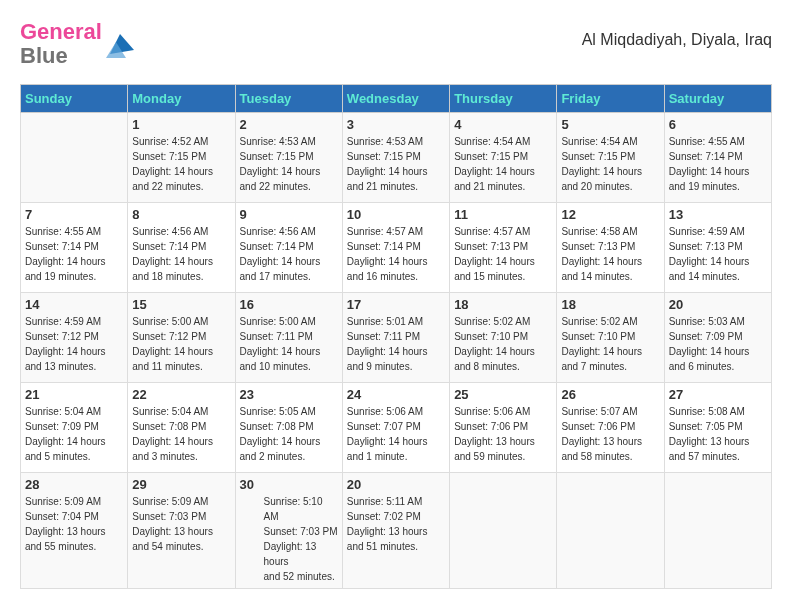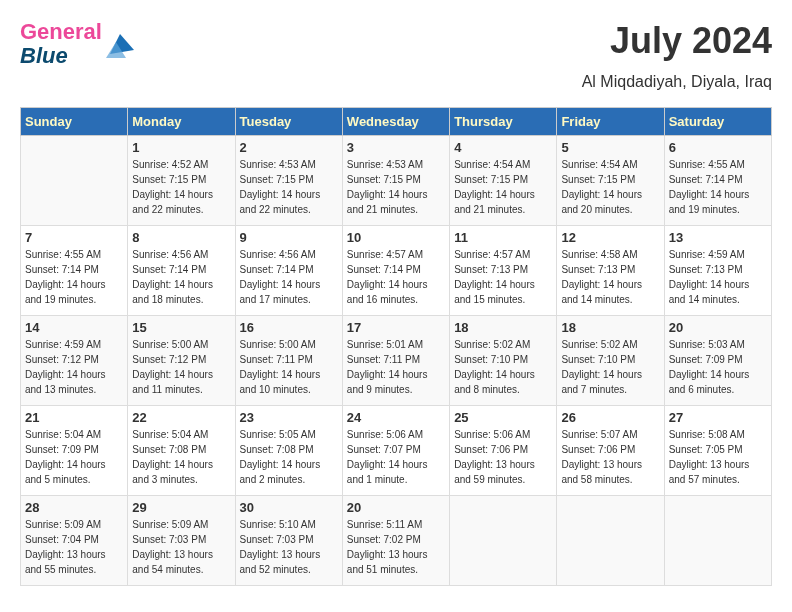--- a/index.html
+++ b/index.html
@@ -47,21 +47,21 @@
       color: #333;
       margin-top: 11px;
     }
     table {
       width: 100%;
       border-collapse: collapse;
       table-layout: fixed;
     }
     thead tr th {
       background-color: #2a6db5;
-      color: #fef9c3;
+      color: #5eead4;
       font-size: 13px;
       font-weight: bold;
       padding: 6px 4px;
       text-align: left;
       border: 1px solid #ccc;
     }
     tbody tr td {
       vertical-align: top;
       padding: 4px 4px;
       font-size: 10.5px;
@@ -89,30 +89,29 @@
     }
   </style>
 </head>
 <body>
 
 <div class="header">
   <div class="logo">
     <div>
       <div class="logo-text">
         <span>General</span><br>
-        <span style="color:#0c4a6e;font-style:italic;">Blue</span>
+        <span style="color:#737373;">Blue</span>
       </div>
     </div>
     <svg class="logo-icon" viewBox="0 0 28 28" xmlns="http://www.w3.org/2000/svg">
       <polygon points="4,24 14,4 28,20" fill="#1a6fb5"></polygon>
       <polygon points="0,28 10,12 20,28" fill="#5ba3d9" opacity="0.7"></polygon>
     </svg>
   </div>
   <div class="title-block">
-    <div class="month-title">July 2024</div>
     <div class="location-title">Al Miqdadiyah, Diyala, Iraq</div>
   </div>
 </div>
 
 <table>
   <thead>
     <tr>
     <th>Sunday</th>
         <th>Monday</th>
         <th>Tuesday</th>
@@ -331,21 +330,21 @@
         </td>
         <td>
           <span class="day-num">29</span>
           <div class="day-info" style="white-space: pre-line;">Sunrise: 5:09 AM
 Sunset: 7:03 PM
 Daylight: 13 hours
 and 54 minutes.</div>
         </td>
         <td>
           <span class="day-num">30</span>
-          <div class="day-info" style="white-space: pre-line;">Sunrise: 5:10 AM
+          <div class="day-info" style="white-space: pre-line; margin-left: 24px;">Sunrise: 5:10 AM
 Sunset: 7:03 PM
 Daylight: 13 hours
 and 52 minutes.</div>
         </td>
         <td>
           <span class="day-num">20</span>
           <div class="day-info" style="white-space: pre-line;">Sunrise: 5:11 AM
 Sunset: 7:02 PM
 Daylight: 13 hours
 and 51 minutes.</div>

